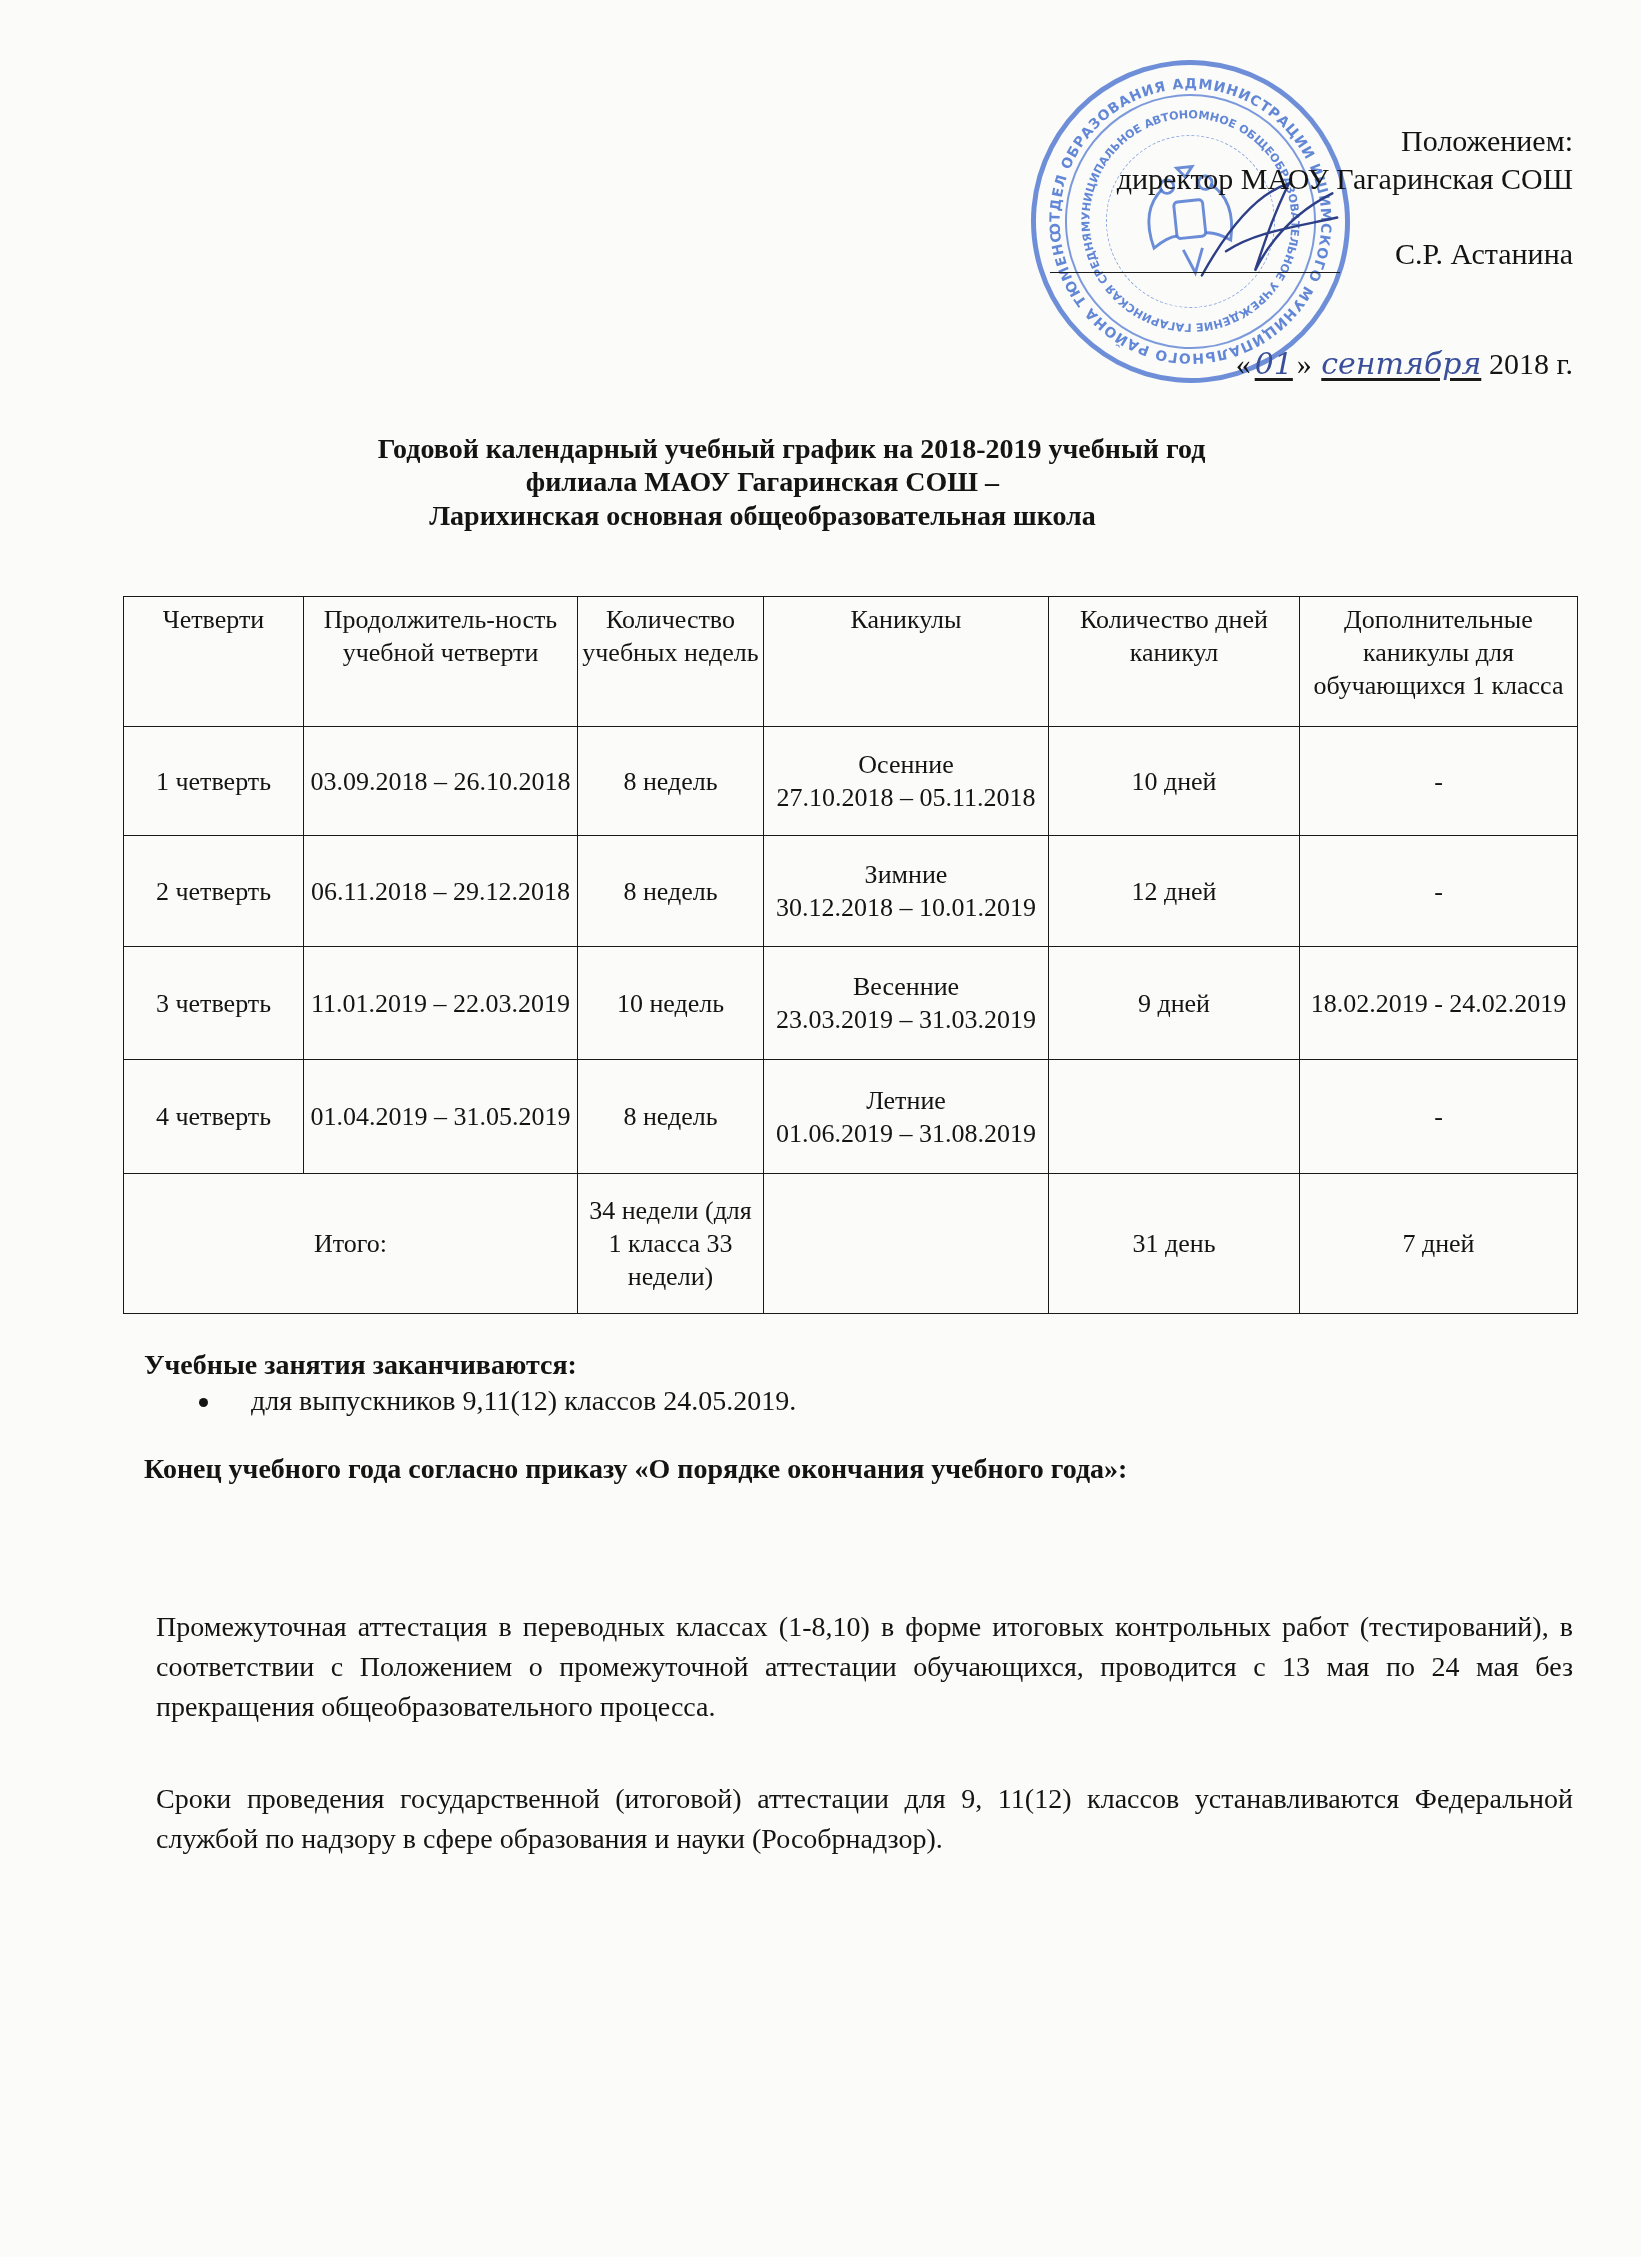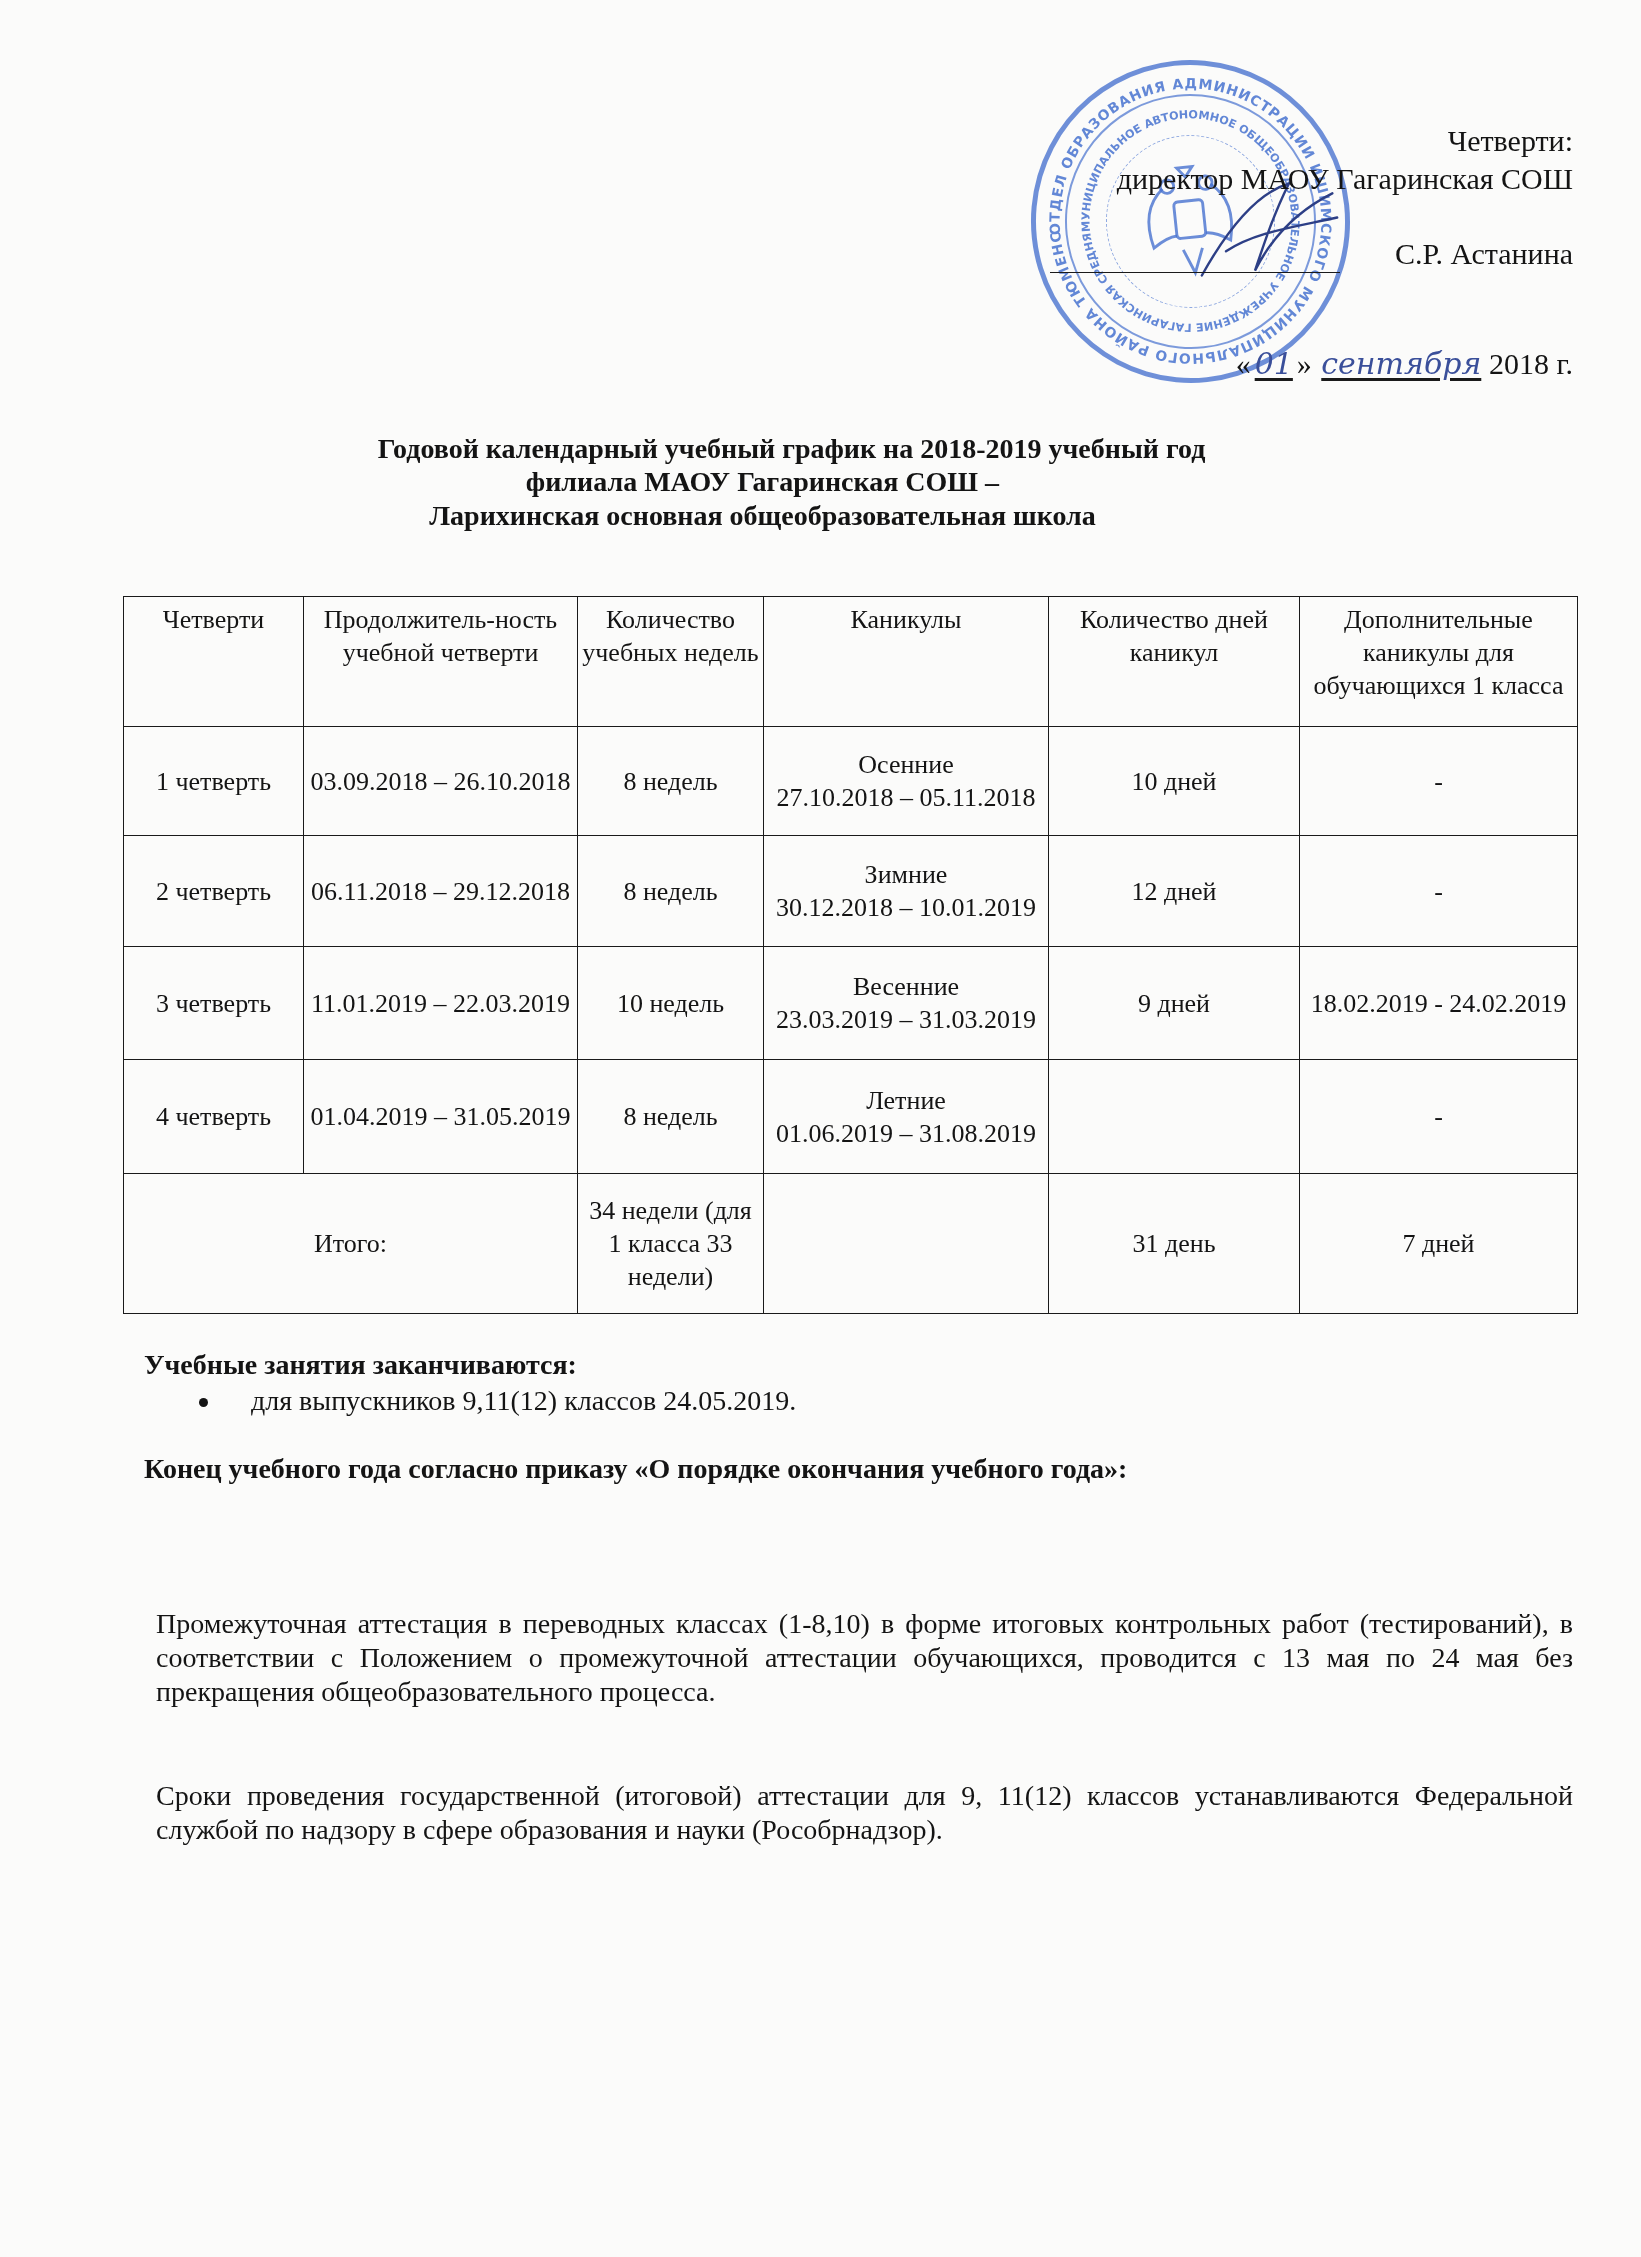--- a/index.html
+++ b/index.html
@@ -146,21 +146,21 @@
     background: #141414;
   }
   #end-list { top: 1383px; }
   #year-list { top: 1488px; }
 
   .para {
     position: absolute;
     left: 156px;
     width: 1417px;
     font-size: 28px;
-    line-height: 34px;
+    line-height: 40px;
     text-align: justify;
     text-align-last: left;
   }
   #para-attest { top: 1607px; }
   #para-gia { top: 1779px; }
 </style>
 </head>
 <body>
 
 <div class="stamp">
@@ -188,21 +188,21 @@
       <circle cx="35" cy="28" r="7"></circle>
       <circle cx="75" cy="28" r="7"></circle>
     </g>
   </svg>
 </div>
 
 <svg class="signature" viewBox="0 0 150 120">
   <path d="M5,105 C30,60 60,20 95,10 C80,40 70,70 60,100 C75,70 100,40 140,20 M30,80 C60,60 100,55 145,45" fill="none" stroke="#2d3f86" stroke-width="2.5" stroke-linecap="round"></path>
 </svg>
 
-<div class="approve-line" id="approve-title">Четверти:</div>
+<div class="approve-line" id="approve-title">Положением:</div>
 <div class="approve-line" id="approve-position">директор МАОУ Гагаринская СОШ</div>
 <div class="sig-underline"></div>
 <div class="approve-line" id="approve-signer">С.Р. Астанина</div>
 <div class="approve-line" id="approve-date">
   <span>«</span><span class="hand date-day">01</span><span>»</span>
   <span class="hand date-month">сентября</span><span>2018 г.</span>
 </div>
 
 <div class="title" id="title-1">Годовой календарный учебный график на 2018-2019 учебный год</div>
 <div class="title" id="title-2">филиала МАОУ Гагаринская СОШ –</div>

